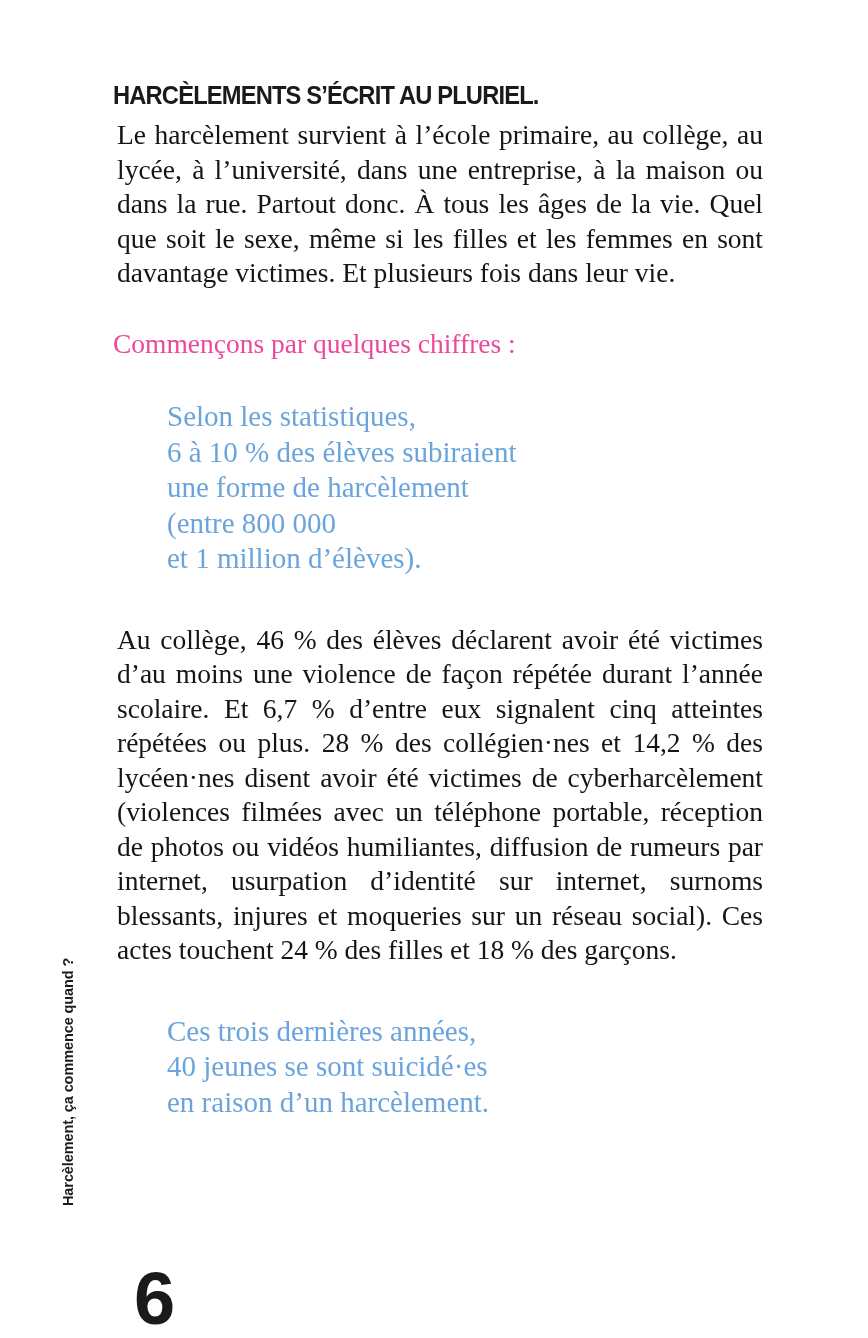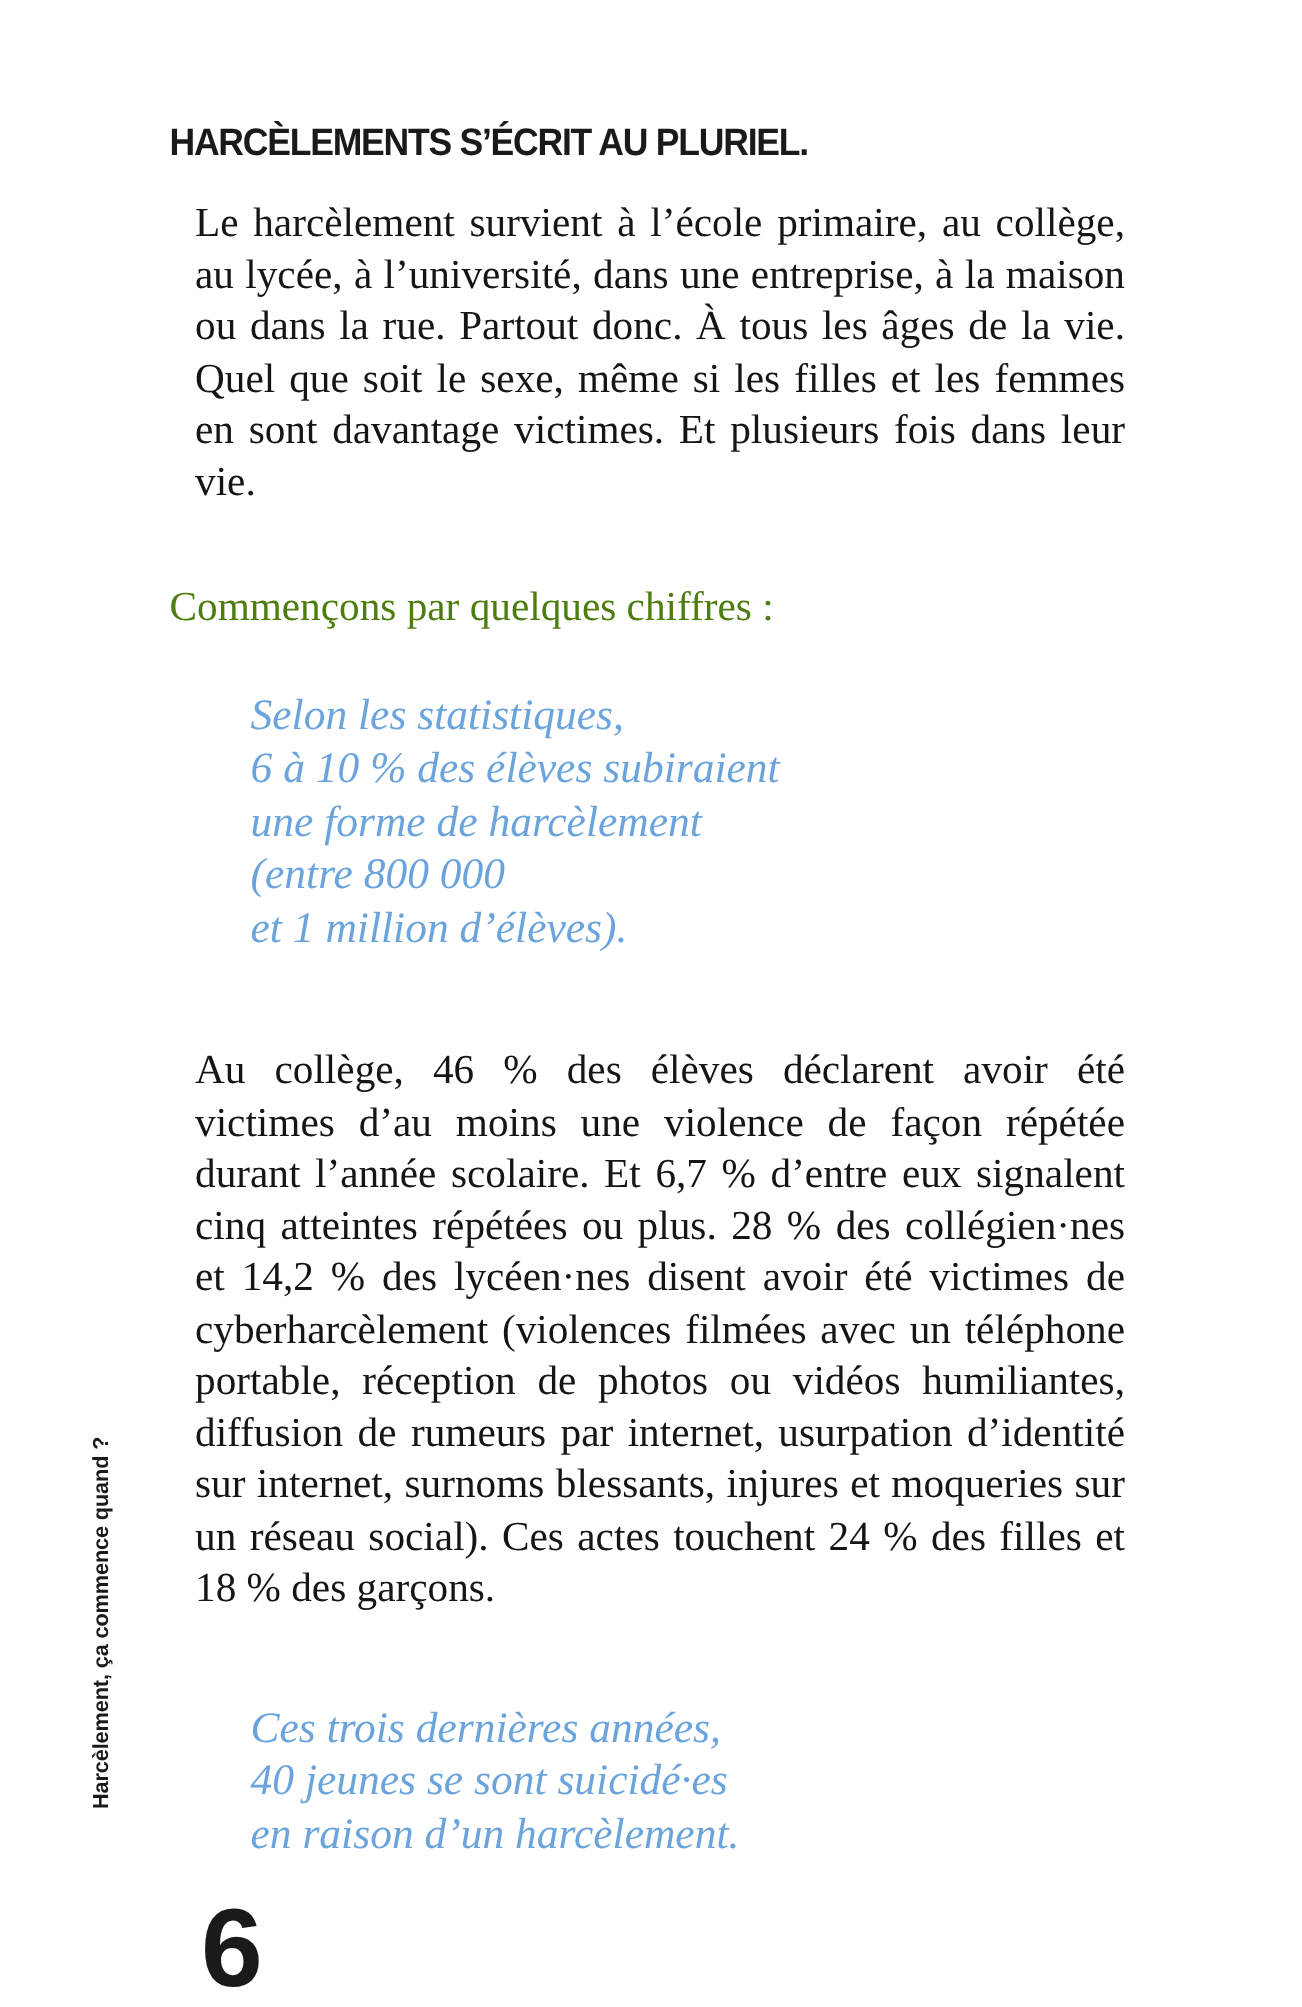--- a/index.html
+++ b/index.html
@@ -64,46 +64,45 @@
     transform: scaleX(0.93);
     transform-origin: left center;
     white-space: nowrap;
   }
 
   .body-par {
     font-size: 27.5px;
     line-height: 34.5px;
     text-align: justify;
     text-align-last: left;
-    margin: 17px;
+    margin: 4px;
     color: #151515;
     -webkit-hyphens: none;
     hyphens: none;
   }
 
   .par-intro { padding-top: 4px; }
 
   .par-lead {
     font-size: 27.5px;
     line-height: 34.5px;
     margin: 0;
     padding-top: 32px;
-    color: #4d7c0f;
+    color: #ec4899;
     font-family: Liberation Serif, serif;
   }
 
   
   .pullquote {
     margin: 0;
     padding: 0 0 0 54px;
     color: #6BA4DC;
     font-size: 29px;
     line-height: 35.5px;
     white-space: pre-line;
-    font-style: italic;
   }
 
   .pq-first  { padding-top: 38px; }
   .pq-second { padding-top: 42px; }
 
   .gap-after-pq-1 { height: 42px; }
   .gap-after-pq-2 { height: 40px; }
 
   
   .folio {

